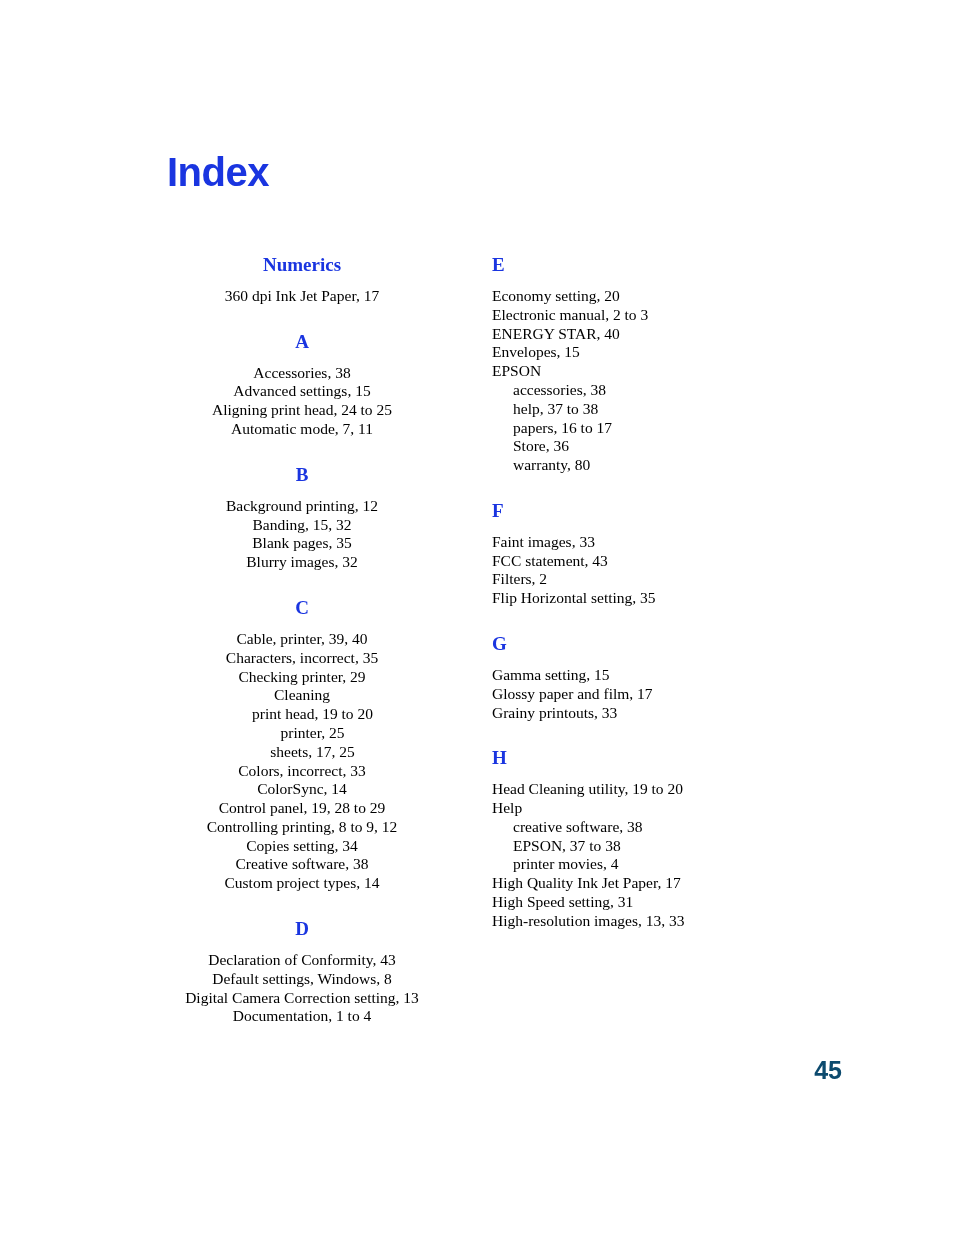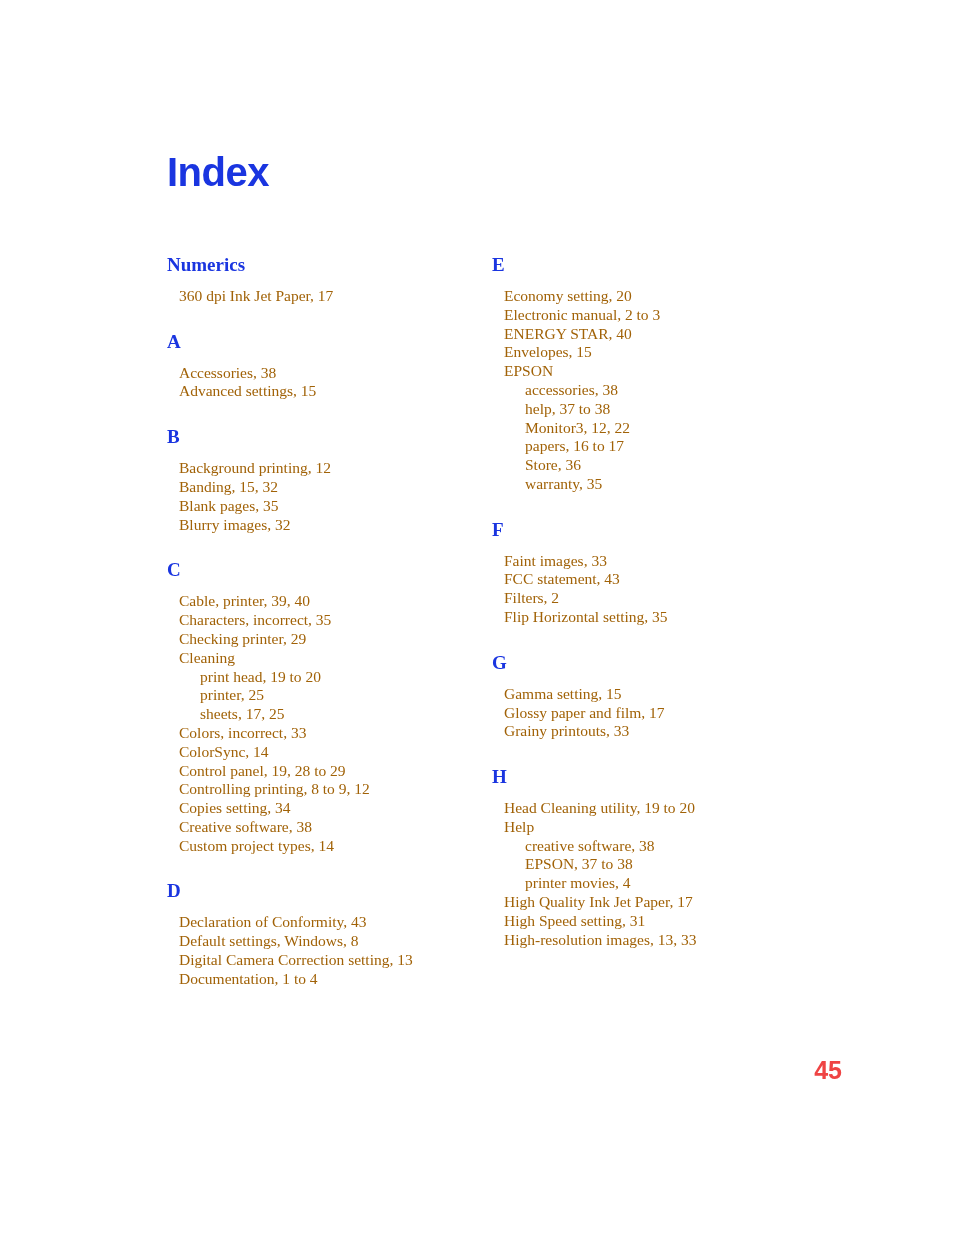--- a/index.html
+++ b/index.html
@@ -29,21 +29,21 @@
   .columns {
     position: absolute;
     left: 0;
     top: 255px;
     width: 954px;
   }
   .col {
     position: absolute;
     top: 0;
   }
-  .col-left { left: 167px; width: 300px; }
+  .col-left { left: 152px; width: 300px; text-align: center; }
   .col-right { left: 492px; width: 320px; }
 
   .section { margin: 0; }
   .section + .section { margin-top: 26px; }
 
   .section-heading {
     font-family: "Liberation Serif", "DejaVu Serif", serif;
     font-size: 19px;
     font-weight: bold;
     color: #1a35e0;
@@ -51,36 +51,35 @@
     margin: 0 0 0 0;
   }
   .entries {
     margin: 12px 0 0 0;
     padding: 0;
     list-style: none;
   }
   .entry {
     font-family: "Liberation Serif", "DejaVu Serif", serif;
     font-size: 15.5px;
-    color: #a16207;
+    color: #000000;
     line-height: 18.8px;
     white-space: nowrap;
-    margin-left: 12px;
   }
   .entry.sub {
     padding-left: 21px;
   }
   .page-number {
     position: absolute;
     right: 112px;
     top: 1058px;
     font-family: "Liberation Sans", "DejaVu Sans", sans-serif;
     font-size: 25px;
     font-weight: bold;
-    color: #ef4444;
+    color: #0c4a6e;
     line-height: 1;
   }
 </style>
 </head>
 <body>
 
 <div class="page">
 
   <div class="page-title">Index</div>
 
@@ -90,20 +89,22 @@
           <div class="section-heading">Numerics</div>
           <ul class="entries">
             <li class="entry">360 dpi Ink Jet Paper, 17</li>
           </ul>
         </div>
         <div class="section">
           <div class="section-heading">A</div>
           <ul class="entries">
             <li class="entry">Accessories, 38</li>
             <li class="entry">Advanced settings, 15</li>
+            <li class="entry">Aligning print head, 24 to 25</li>
+            <li class="entry">Automatic mode, 7, 11</li>
           </ul>
         </div>
         <div class="section">
           <div class="section-heading">B</div>
           <ul class="entries">
             <li class="entry">Background printing, 12</li>
             <li class="entry">Banding, 15, 32</li>
             <li class="entry">Blank pages, 35</li>
             <li class="entry">Blurry images, 32</li>
           </ul>
@@ -141,24 +142,23 @@
         <div class="section">
           <div class="section-heading">E</div>
           <ul class="entries">
             <li class="entry">Economy setting, 20</li>
             <li class="entry">Electronic manual, 2 to 3</li>
             <li class="entry">ENERGY STAR, 40</li>
             <li class="entry">Envelopes, 15</li>
             <li class="entry">EPSON</li>
             <li class="entry sub">accessories, 38</li>
             <li class="entry sub">help, 37 to 38</li>
-            <li class="entry sub">Monitor3, 12, 22</li>
             <li class="entry sub">papers, 16 to 17</li>
             <li class="entry sub">Store, 36</li>
-            <li class="entry sub">warranty, 35</li>
+            <li class="entry sub">warranty, 80</li>
           </ul>
         </div>
         <div class="section">
           <div class="section-heading">F</div>
           <ul class="entries">
             <li class="entry">Faint images, 33</li>
             <li class="entry">FCC statement, 43</li>
             <li class="entry">Filters, 2</li>
             <li class="entry">Flip Horizontal setting, 35</li>
           </ul>

